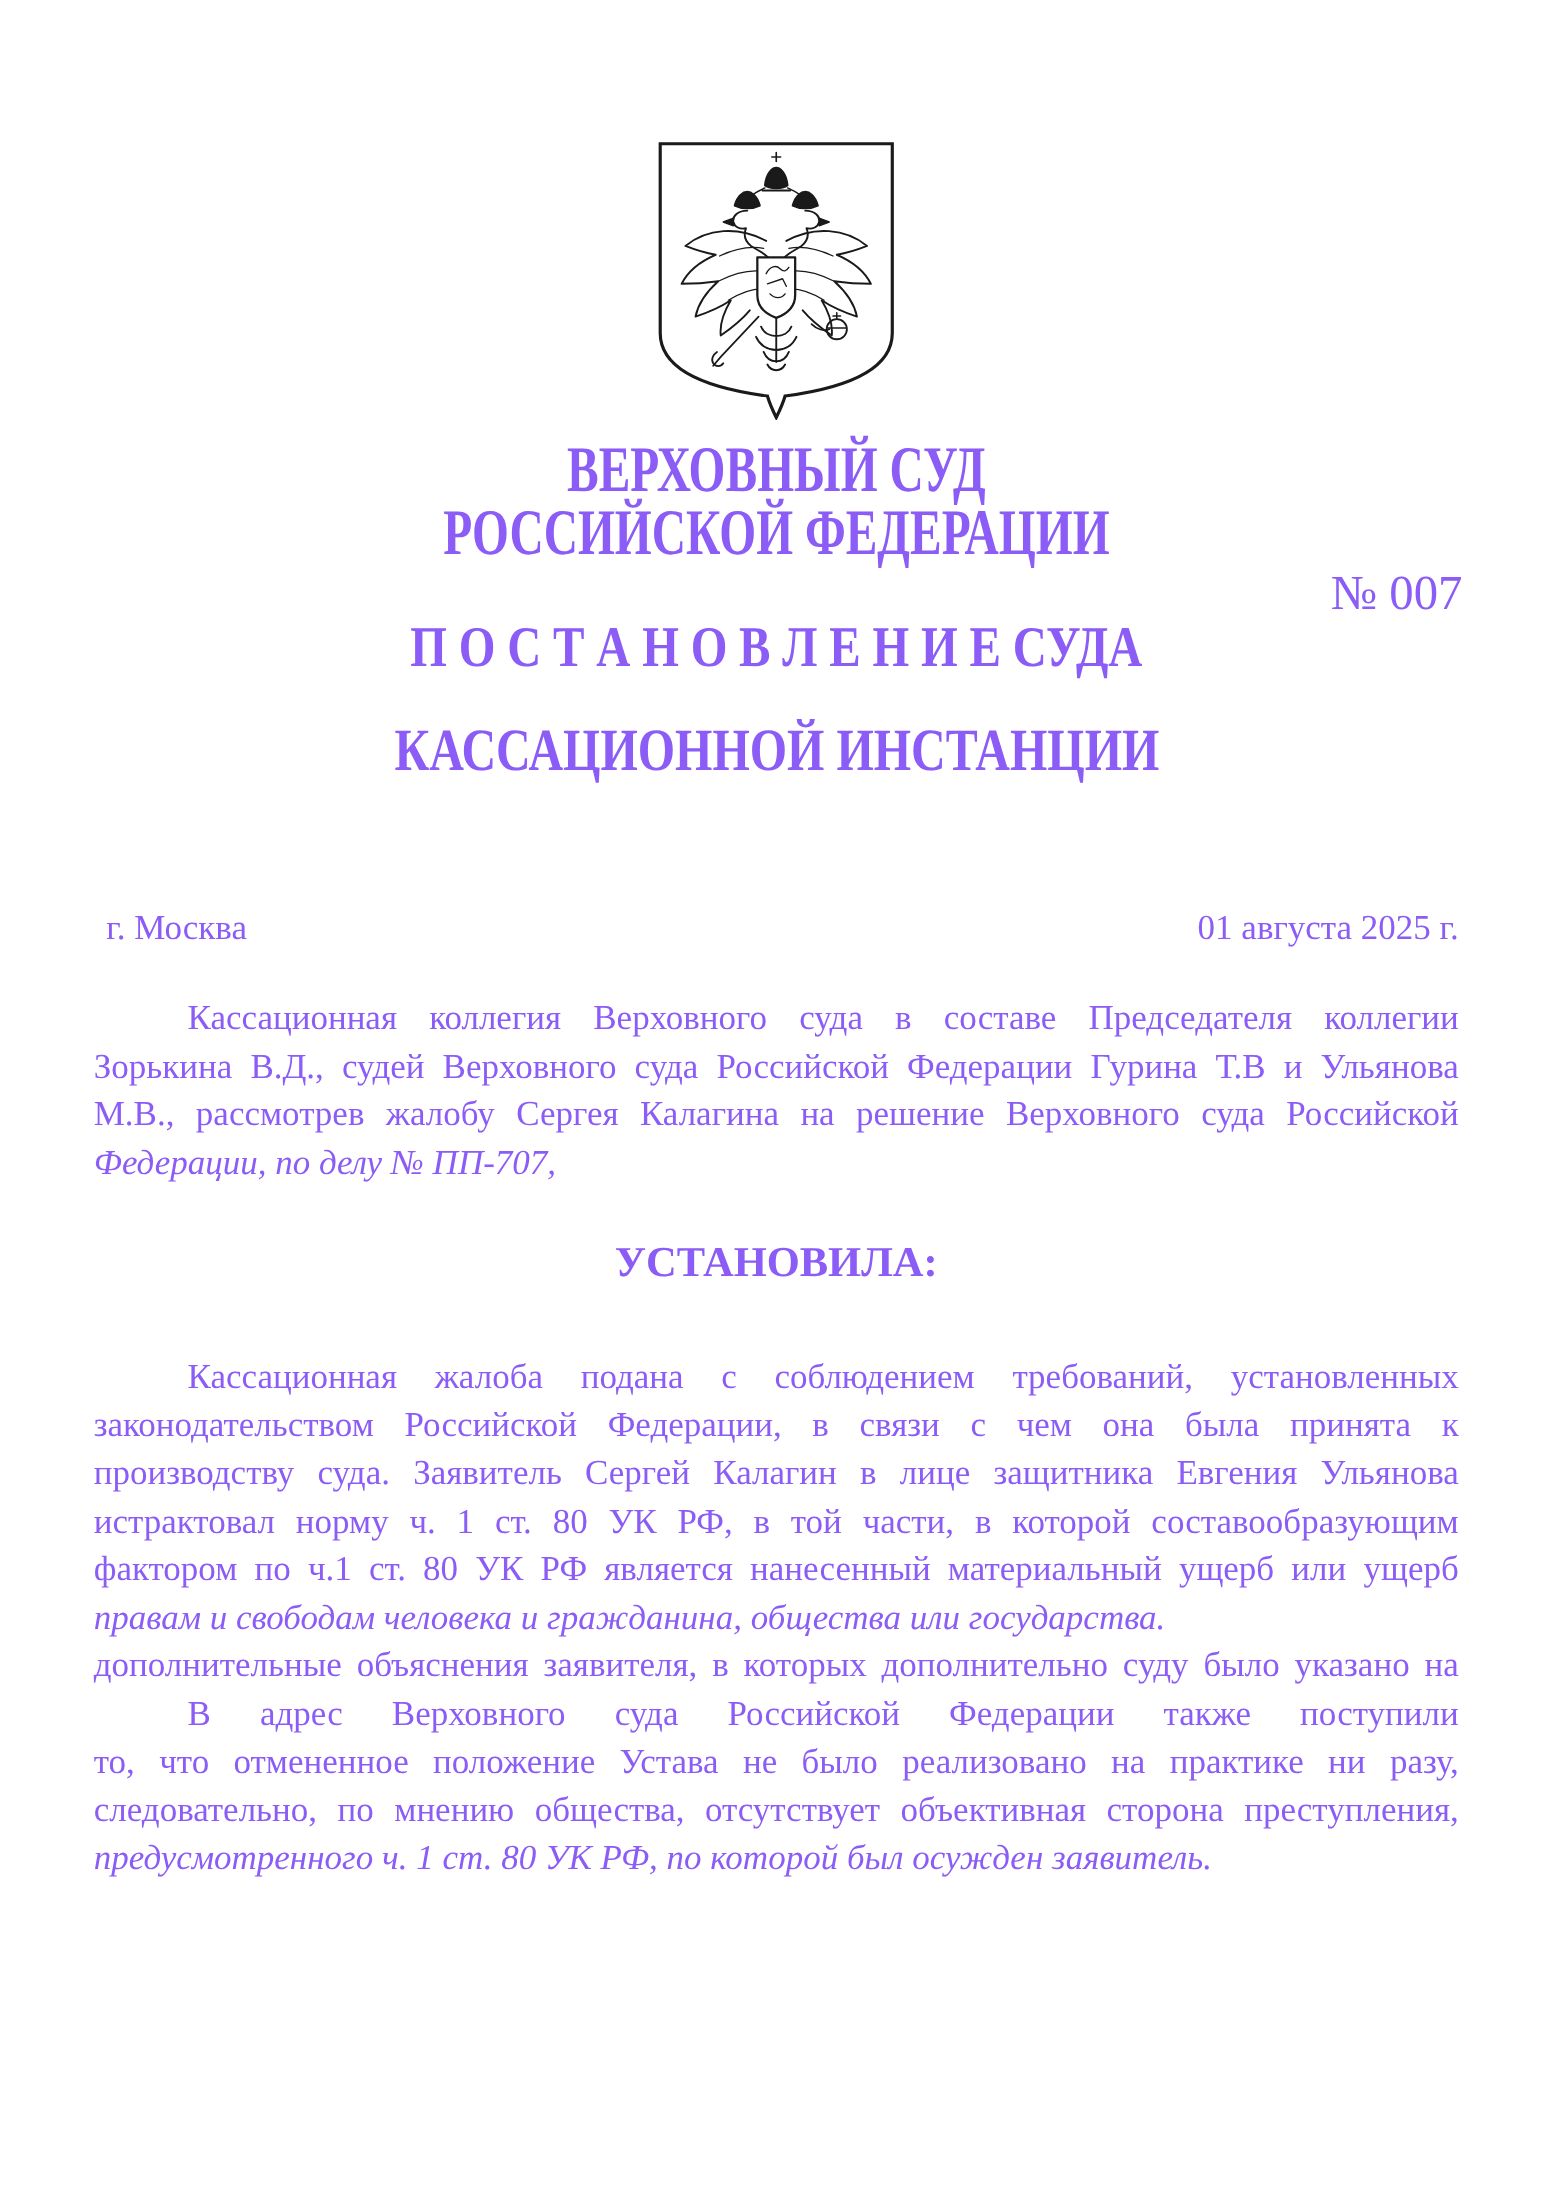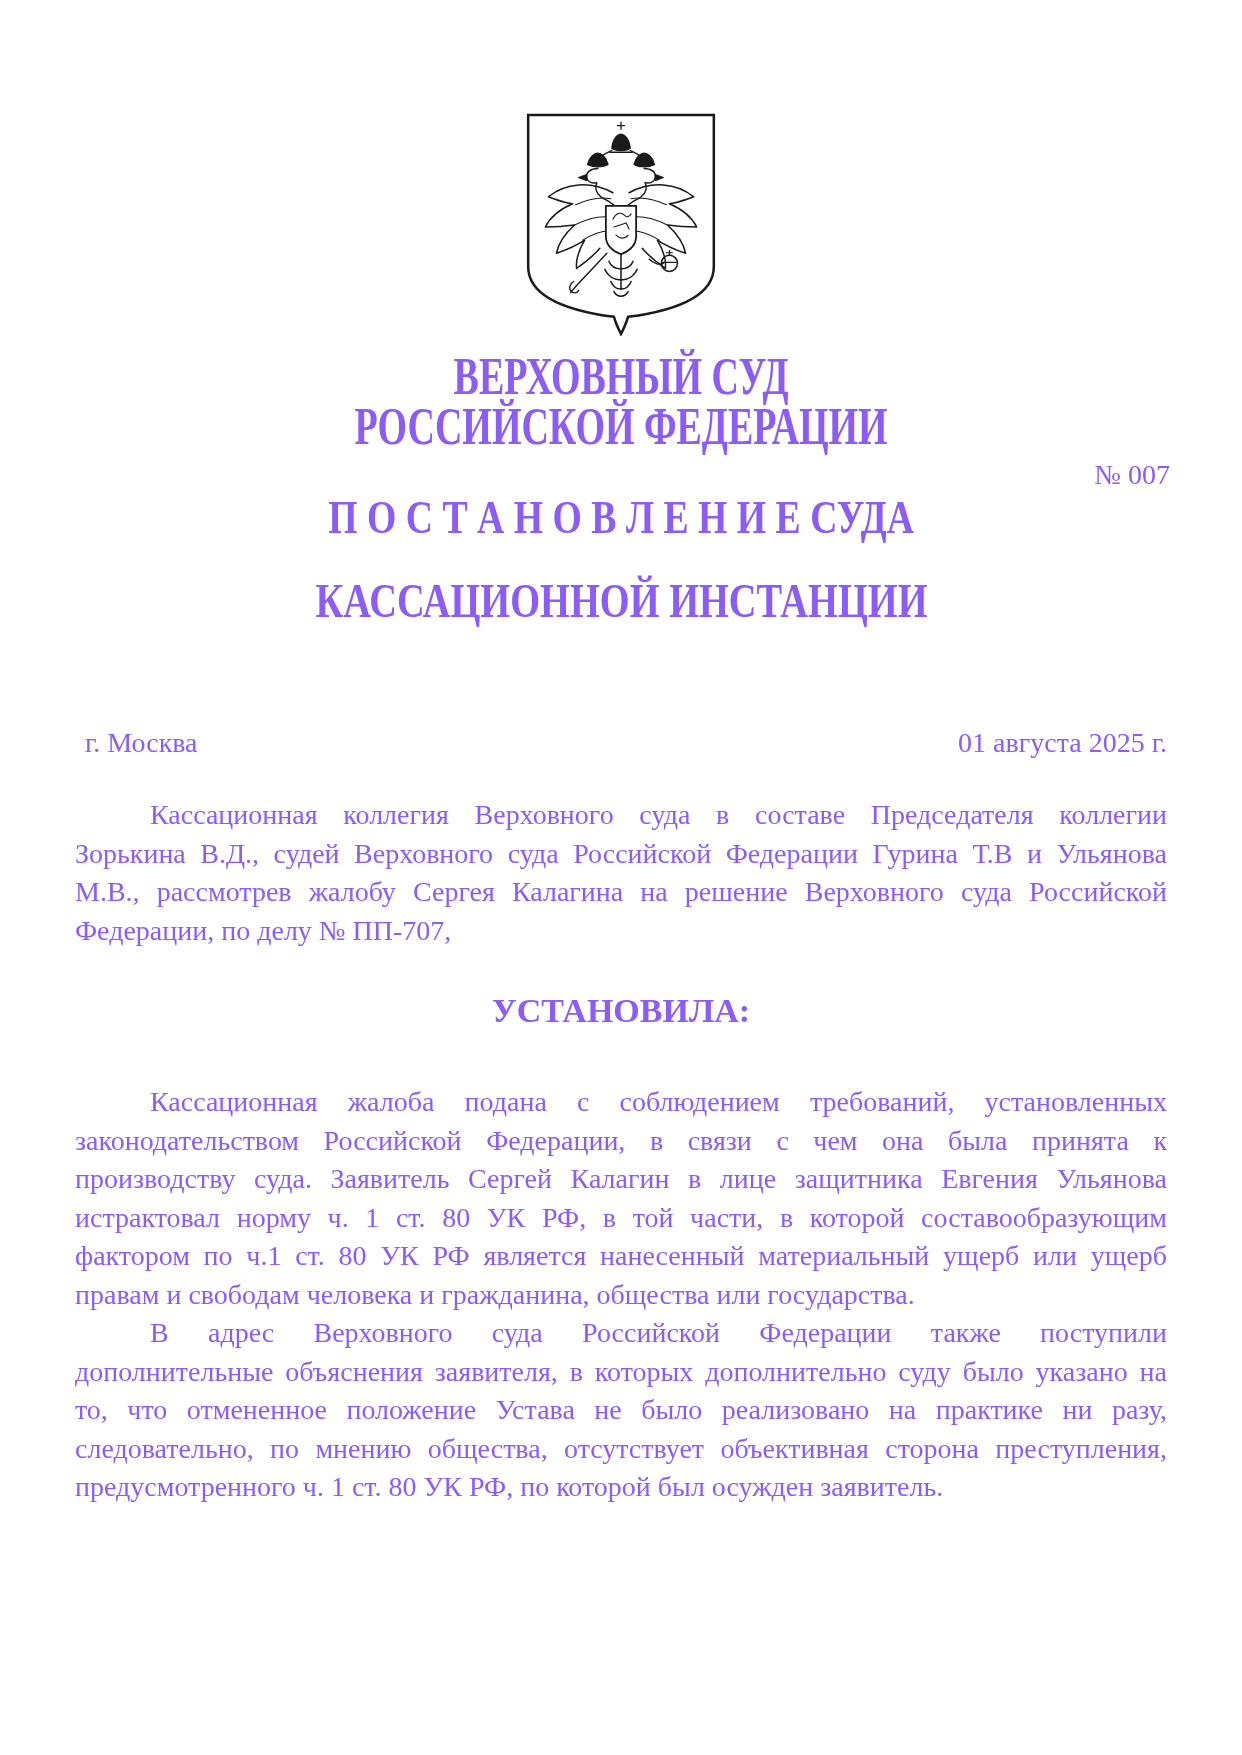--- a/index.html
+++ b/index.html
@@ -21,21 +21,21 @@
   
   .court-name{
     position:absolute;top:352px;left:0;width:100%;
     text-align:center;font-weight:bold;
     font-size:52px;line-height:50px;
     white-space:nowrap;
   }
   .court-name .squeeze{display:inline-block;transform:scaleX(.73);transform-origin:50% 50%;}
   .case-number{
     position:absolute;top:458px;right:72px;
-    font-size:28px;line-height:34px;
+    font-size:39px;line-height:34px;
   }
   .doc-type-1{
     position:absolute;top:494px;left:0;width:100%;
     text-align:center;font-weight:bold;font-size:46px;line-height:48px;white-space:nowrap;
   }
   .doc-type-1 .squeeze{display:inline-block;transform:scaleX(.82);transform-origin:50% 50%;}
   .doc-type-2{
     position:absolute;top:576px;left:0;width:100%;
     text-align:center;font-weight:bold;font-size:48px;line-height:50px;white-space:nowrap;
   }
@@ -53,21 +53,21 @@
   .para23{top:1083px;}
   .tl{
     display:block;width:100%;
     line-height:38.5px;
     text-align:justify;
     -moz-text-align-last:justify;
     text-align-last:justify;
     white-space:normal;
   }
   .tl.first{text-indent:75px;}
-  .tl.last{text-align-last:left;-moz-text-align-last:left;}
+  .tl.last{text-align-last:left;font-style:italic;-moz-text-align-last:left;}
   .ruling-heading{
     position:absolute;top:991px;left:0;width:100%;
     text-align:center;font-weight:bold;font-size:34px;line-height:40px;
   }
 </style>
 </head>
 <body>
 
 <div class="page">
 
@@ -130,20 +130,20 @@
   <div class="ruling-heading">УСТАНОВИЛА:</div>
 
   <div class="textblock para23">
     <span class="tl first">Кассационная жалоба подана с соблюдением требований, установленных</span>
     <span class="tl">законодательством Российской Федерации, в связи с чем она была принята к</span>
     <span class="tl">производству суда. Заявитель Сергей Калагин в лице защитника Евгения Ульянова</span>
     <span class="tl">истрактовал норму ч. 1 ст. 80 УК РФ, в той части, в которой составообразующим</span>
     <span class="tl">фактором по ч.1 ст. 80 УК РФ является нанесенный материальный ущерб или ущерб</span>
     <span class="tl last">правам и свободам человека и гражданина, общества или государства.</span>
 
+    <span class="tl">дополнительные объяснения заявителя, в которых дополнительно суду было указано на</span>
     <span class="tl first">В адрес Верховного суда Российской Федерации также поступили</span>
-    <span class="tl">дополнительные объяснения заявителя, в которых дополнительно суду было указано на</span>
     <span class="tl">то, что отмененное положение Устава не было реализовано на практике ни разу,</span>
     <span class="tl">следовательно, по мнению общества, отсутствует объективная сторона преступления,</span>
     <span class="tl last">предусмотренного ч. 1 ст. 80 УК РФ, по которой был осужден заявитель.</span>
   </div>
 
 </div>
 
 </body></html>

